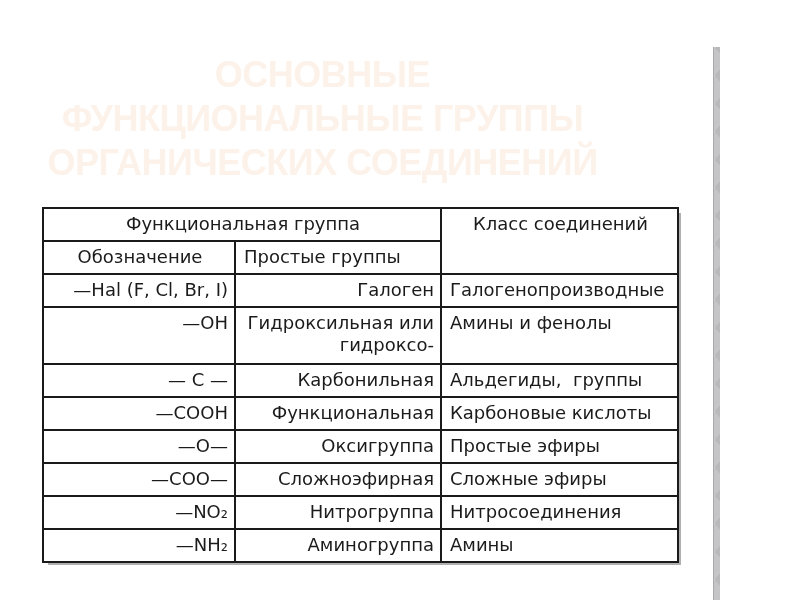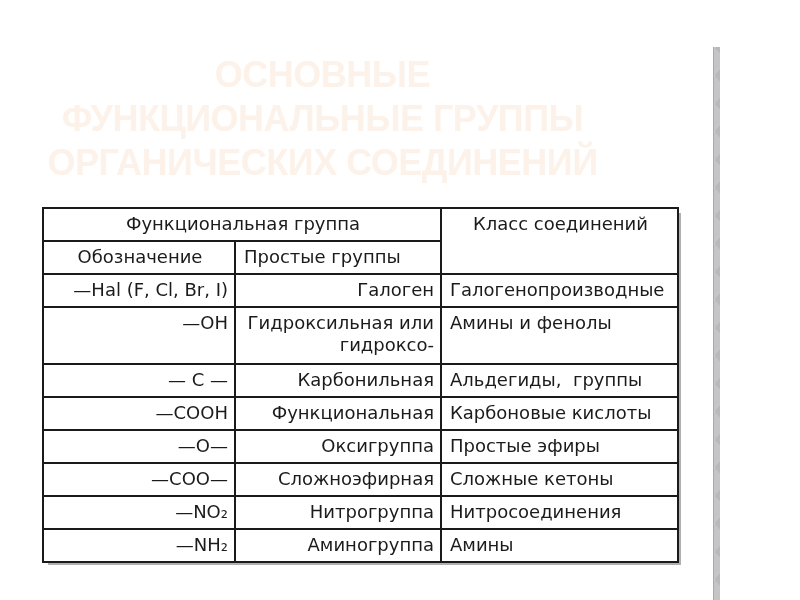--- a/index.html
+++ b/index.html
@@ -130,21 +130,21 @@
         <td class="cell-class">Карбоновые кислоты</td>
       </tr>
       <tr class="r32">
         <td class="cell-symbol">—O—</td>
         <td class="cell-name">Оксигруппа</td>
         <td class="cell-class">Простые эфиры</td>
       </tr>
       <tr class="r31">
         <td class="cell-symbol">—COO—</td>
         <td class="cell-name">Сложноэфирная</td>
-        <td class="cell-class">Сложные кетоны</td>
+        <td class="cell-class">Сложные эфиры</td>
       </tr>
       <tr class="r32">
         <td class="cell-symbol">—NO₂</td>
         <td class="cell-name">Нитрогруппа</td>
         <td class="cell-class">Нитросоединения</td>
       </tr>
       <tr class="r33">
         <td class="cell-symbol">—NH₂</td>
         <td class="cell-name">Аминогруппа</td>
         <td class="cell-class">Амины</td>

